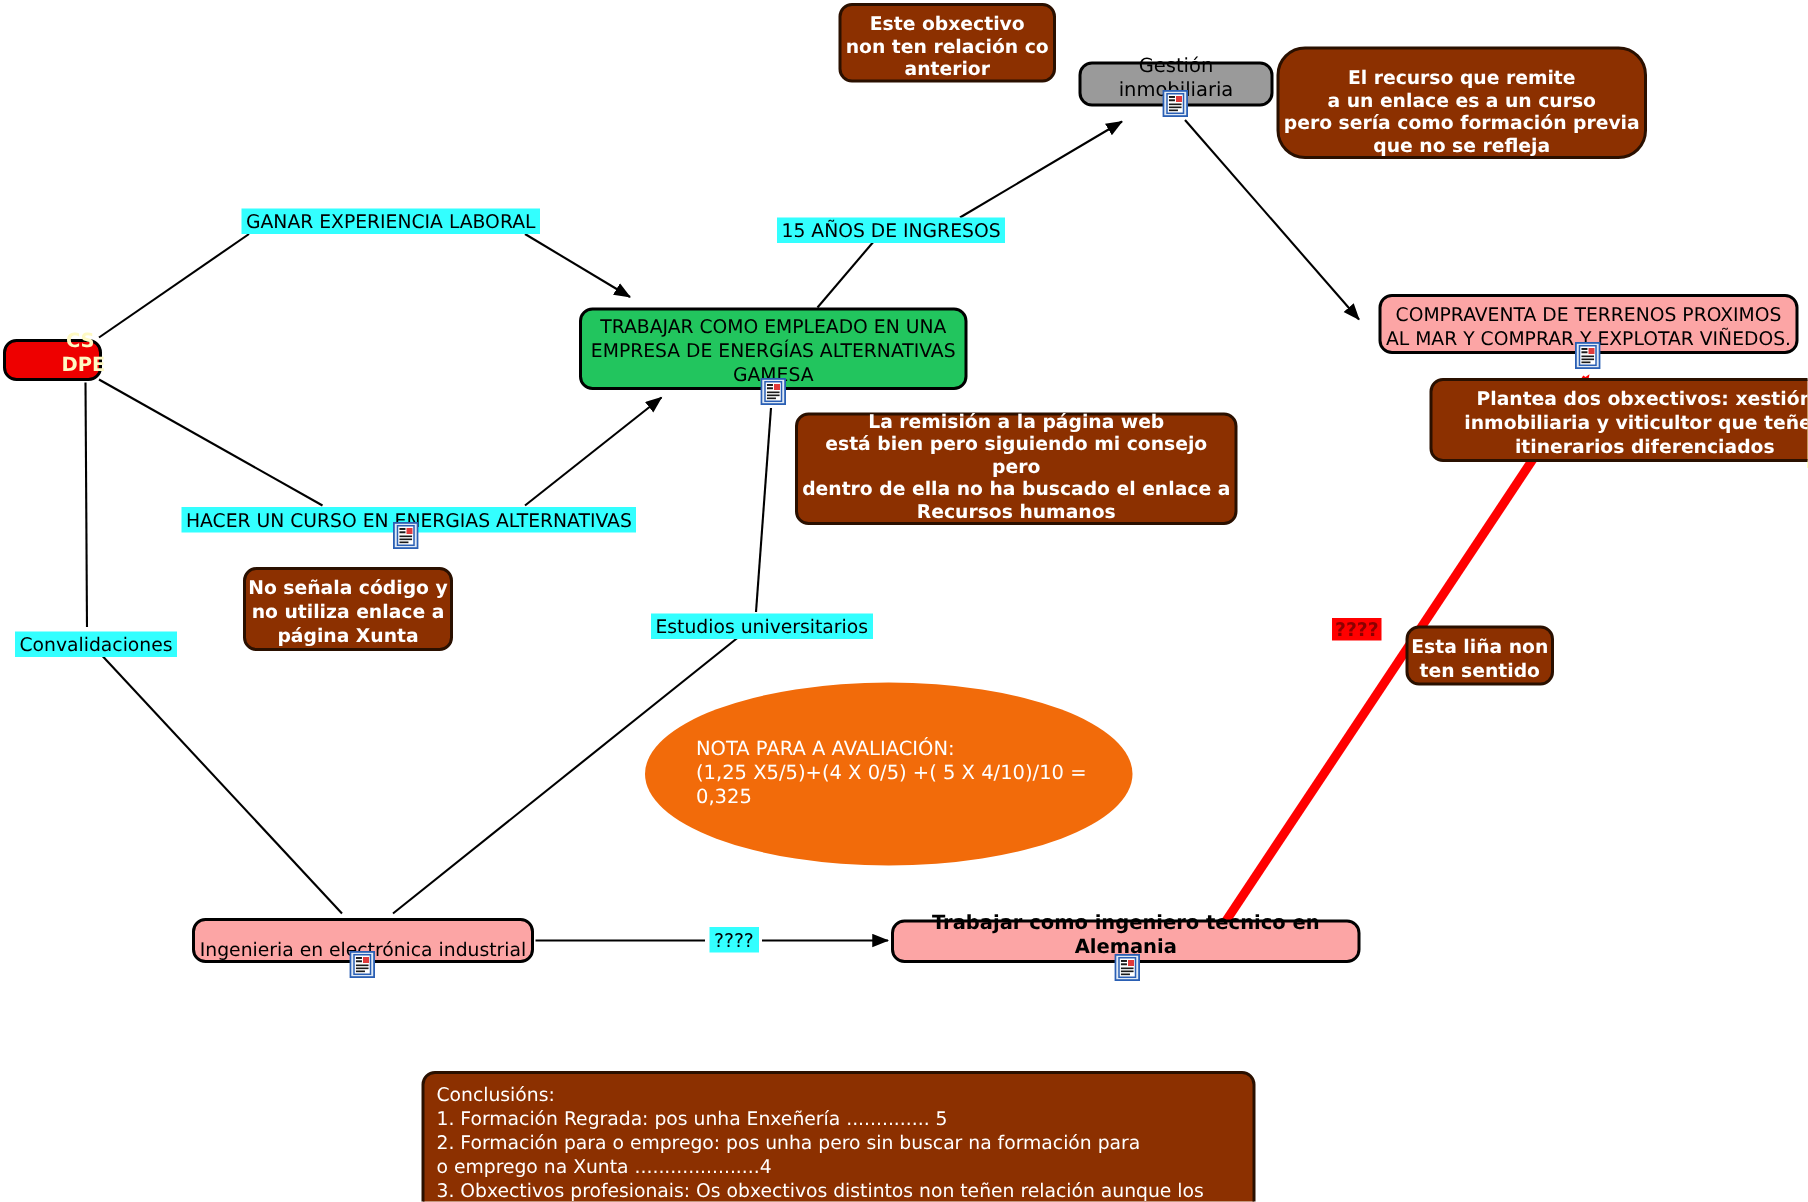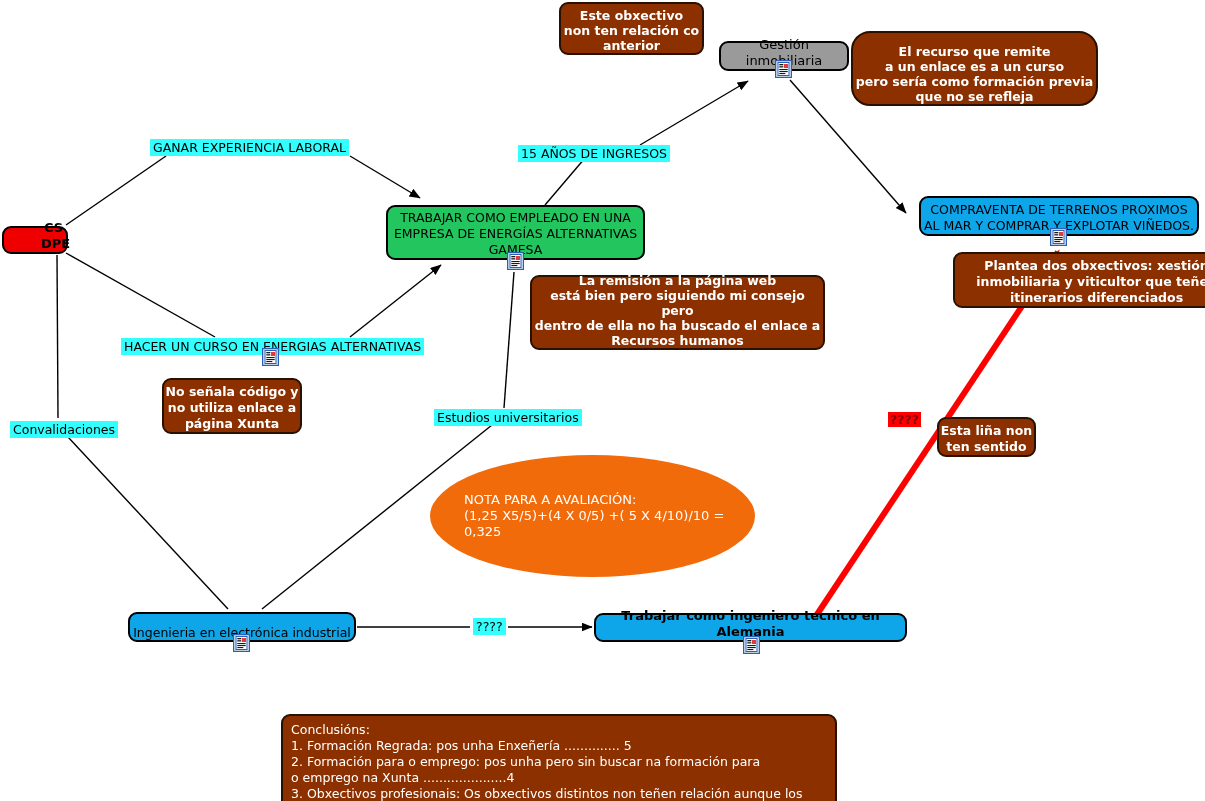--- a/index.html
+++ b/index.html
@@ -11,22 +11,22 @@
   
   .node{position:absolute;box-sizing:border-box;display:flex;align-items:flex-end;
         justify-content:center;text-align:center;}
   .shadowed::after{content:"";position:absolute;left:4px;top:6px;right:-5px;bottom:-6px;
         background:#ffff00;border-radius:inherit;z-index:-1;}
   .inner{position:relative;z-index:2;width:100%;}
 
   
   .rbox{border:2px solid #000;border-radius:9px;}
   .green{background:#22c55e;color:#000;}
-  .green2{background:#0ea5e9;color:#000;}
-  .red{background:#ee0000;color:#000000;font-weight:bold;padding-left:37px;}
+  .green2{background:#fca5a5;color:#000;}
+  .red{background:#ee0000;color:#fef9c3;font-weight:bold;padding-left:37px;}
   .grey{background:#9a9a9a;color:#000;}
   .brown{background:#8c3000;color:#ffffff;font-weight:bold;border:2px solid #2a1000;}
 
   
   .cyanlbl{position:absolute;background:#33ffff;color:#000;white-space:nowrap;
            padding:1px 3px;line-height:15px;}
   .redlbl{position:absolute;background:#ff0000;color:#8c0000;white-space:nowrap;
           padding:0 2px;font-weight:bold;line-height:13px;}
 
   
@@ -225,21 +225,21 @@
       <rect x="3" y="2.5" width="11" height="13" fill="#ffffff" stroke="#2a5fb4" stroke-width="1"></rect>
       <rect x="9" y="4" width="4" height="4" fill="#e03a3a"></rect>
       <rect x="4.3" y="4" width="4" height="1.3" fill="#1a1a1a"></rect>
       <rect x="4.3" y="6.2" width="4" height="1.3" fill="#1a1a1a"></rect>
       <rect x="4.3" y="9" width="8.4" height="1.1" fill="#1a1a1a"></rect>
       <rect x="4.3" y="11" width="8.4" height="1.1" fill="#1a1a1a"></rect>
       <rect x="4.3" y="13" width="6" height="1.1" fill="#1a1a1a"></rect>
     </svg>
   </span>
 
-  <div class="cyanlbl t12" style="left:150px;top:139px;">GANAR EXPERIENCIA LABORAL</div>
+  <div class="cyanlbl t12" style="left:161px;top:139px;">GANAR EXPERIENCIA LABORAL</div>
 
   <div class="cyanlbl t12" style="left:518px;top:145px;">15 AÑOS DE INGRESOS</div>
 
   <div class="cyanlbl t12" style="left:121px;top:338px;">HACER UN CURSO EN ENERGIAS ALTERNATIVAS</div>
   <span class="resicon" style="left:262px;top:348px;">
     <svg viewBox="0 0 17 18" width="17" height="18">
       <rect x="0.5" y="0.5" width="16" height="17" fill="#dfe9f5" stroke="#2a5fb4" stroke-width="1.4"></rect>
       <rect x="3" y="2.5" width="11" height="13" fill="#ffffff" stroke="#2a5fb4" stroke-width="1"></rect>
       <rect x="9" y="4" width="4" height="4" fill="#e03a3a"></rect>
       <rect x="4.3" y="4" width="4" height="1.3" fill="#1a1a1a"></rect>

